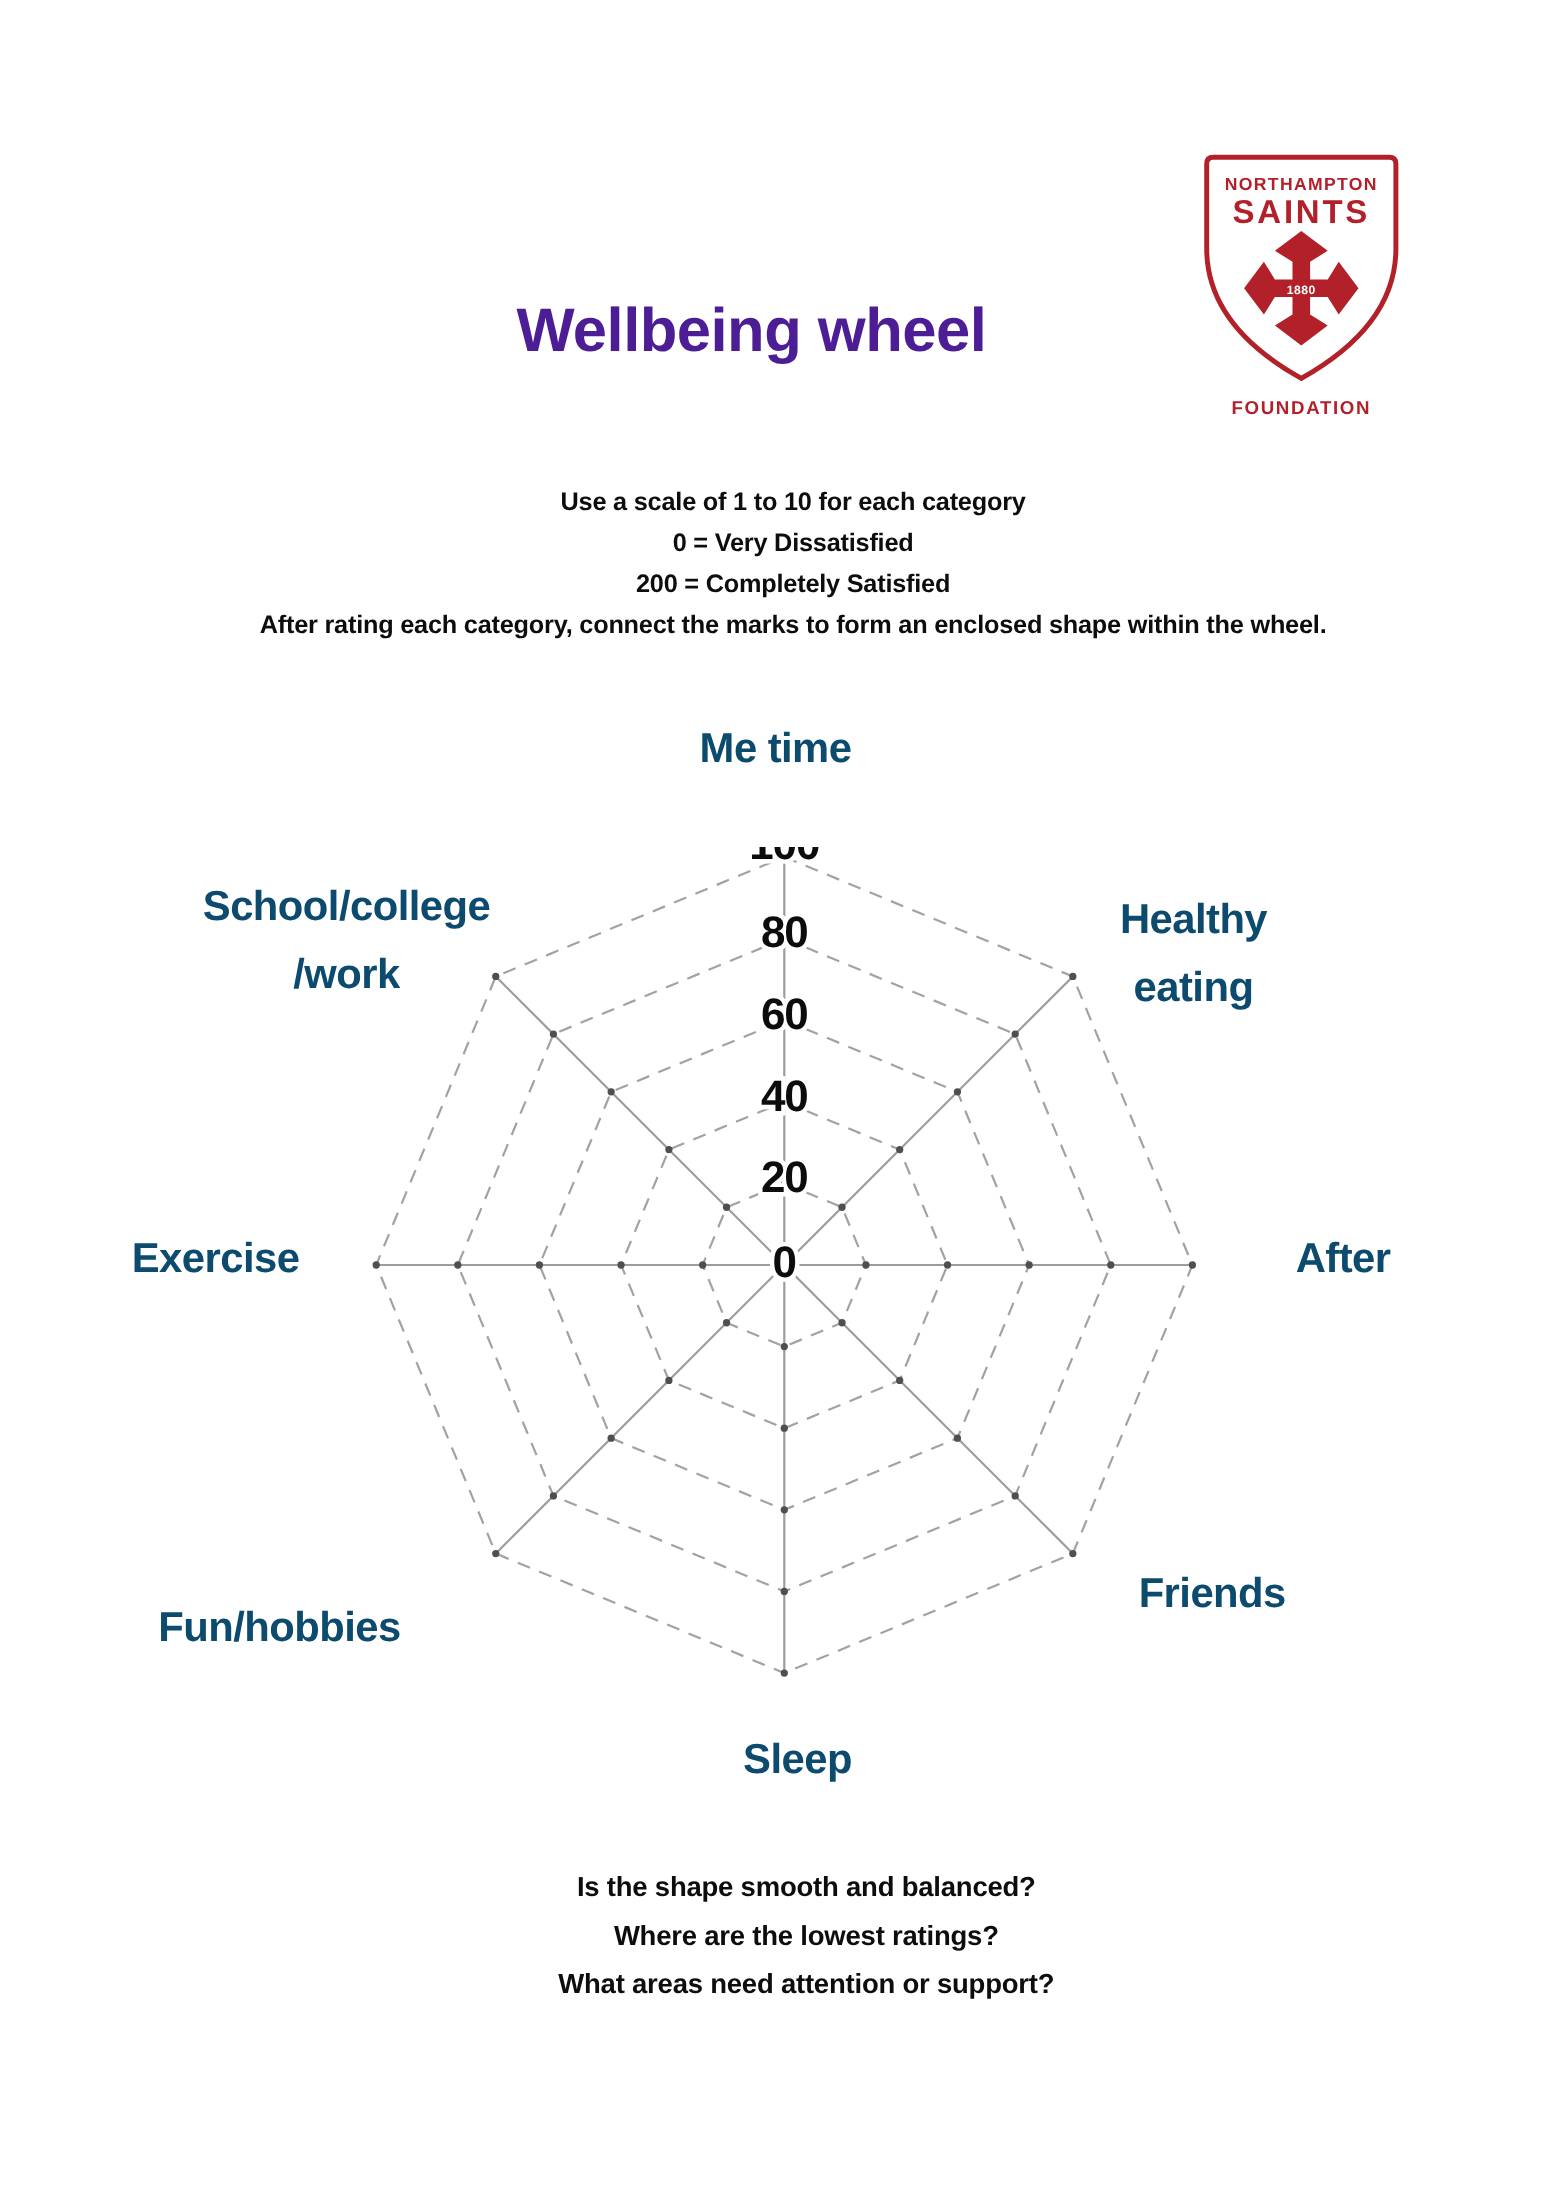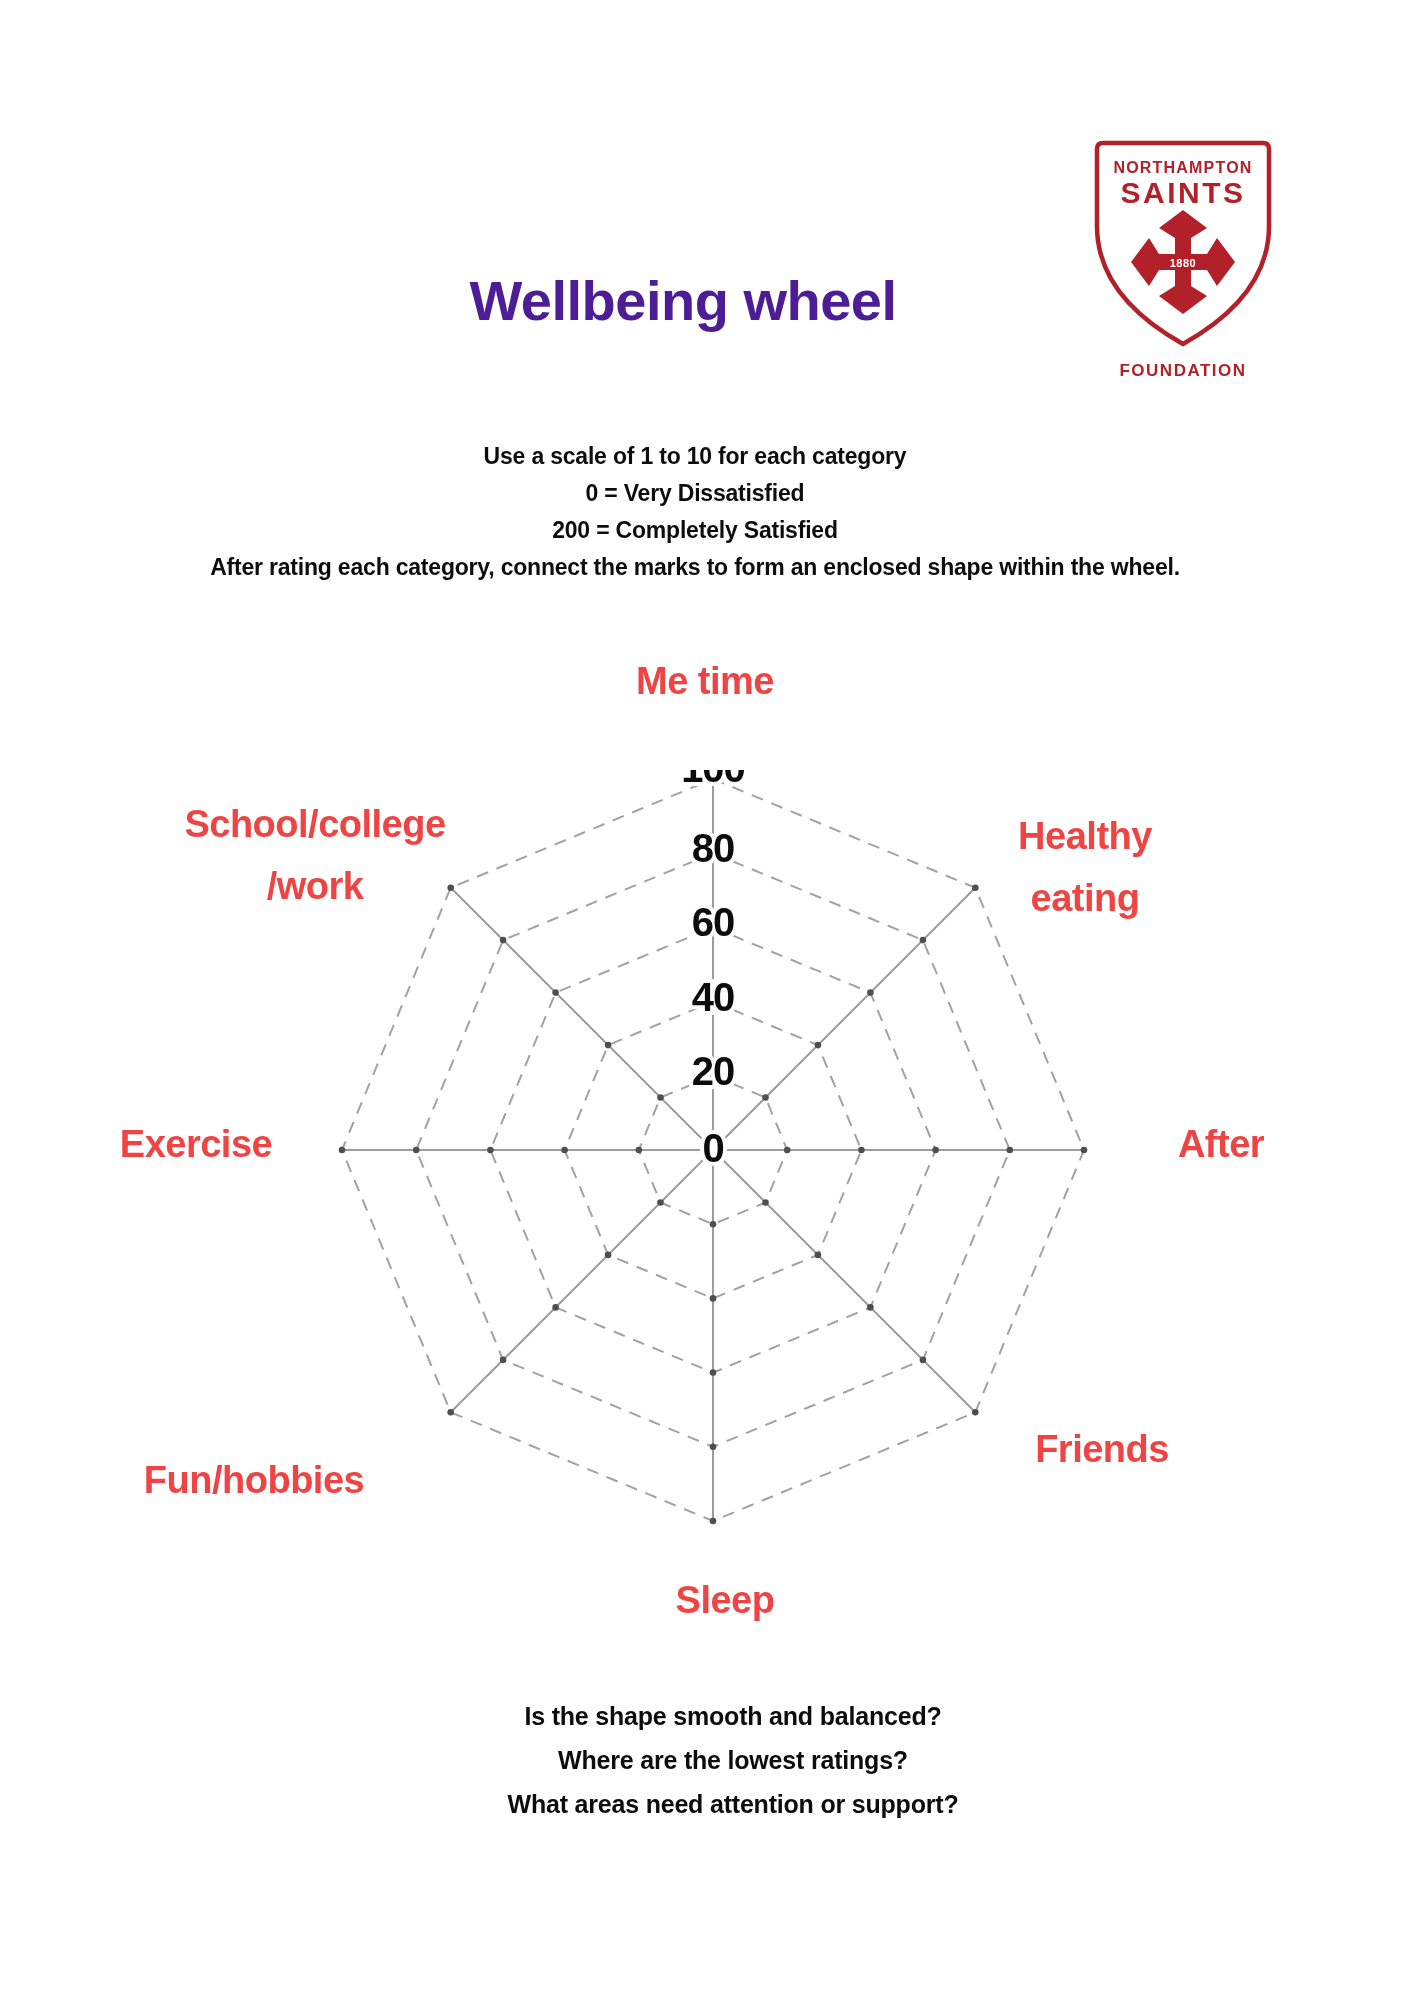--- a/index.html
+++ b/index.html
@@ -5,38 +5,38 @@
   html,body{margin:0;padding:0;background:#ffffff;}
   .page{
     position:relative;width:1414px;height:2000px;background:#ffffff;overflow:hidden;
     font-family:"Liberation Sans","DejaVu Sans",sans-serif;color:#0f0f0f;
   }
   .title{
     position:absolute;left:683px;top:300px;transform:translate(-50%,-50%);
     font-size:56px;font-weight:800;letter-spacing:-0.5px;white-space:nowrap;color:#4c1d95;
   }
   .instructions{
-    position:absolute;left:695px;top:438px;transform:translateX(-50%);
+    position:absolute;left:721px;top:438px;transform:translateX(-50%);
     width:1150px;text-align:center;font-size:23px;font-weight:700;
     line-height:37px;letter-spacing:-0.2px;color:#0d0d0d;
   }
   .questions{
     position:absolute;left:733px;top:1694px;transform:translateX(-50%);
     width:980px;text-align:center;font-size:25px;font-weight:700;
     line-height:44px;letter-spacing:-0.2px;color:#0d0d0d;
   }
   .radar-wrap{position:absolute;left:333px;top:770px;width:760px;height:760px;}
   .tick{
     font-size:40px;font-weight:800;fill:#0c0c0c;
     stroke:#ffffff;stroke-width:8px;paint-order:stroke;letter-spacing:-1px;
   }
   .cat-label{
     position:absolute;transform:translate(-50%,-50%);
     font-size:38px;font-weight:800;letter-spacing:-0.5px;
-    text-align:center;white-space:nowrap;line-height:1.63;color:#ef4444;
+    text-align:center;white-space:nowrap;line-height:1.63;color:#0c4a6e;
   }
   .cat-healthy{width:230px;white-space:normal;}
   .cat-school{width:330px;white-space:normal;}
   .logo{position:absolute;left:1093px;top:140px;width:180px;height:250px;}
   .logo text{font-family:"Liberation Sans","DejaVu Sans",sans-serif;}
 </style>
 </head>
 <body>
 
 <div class="page">

